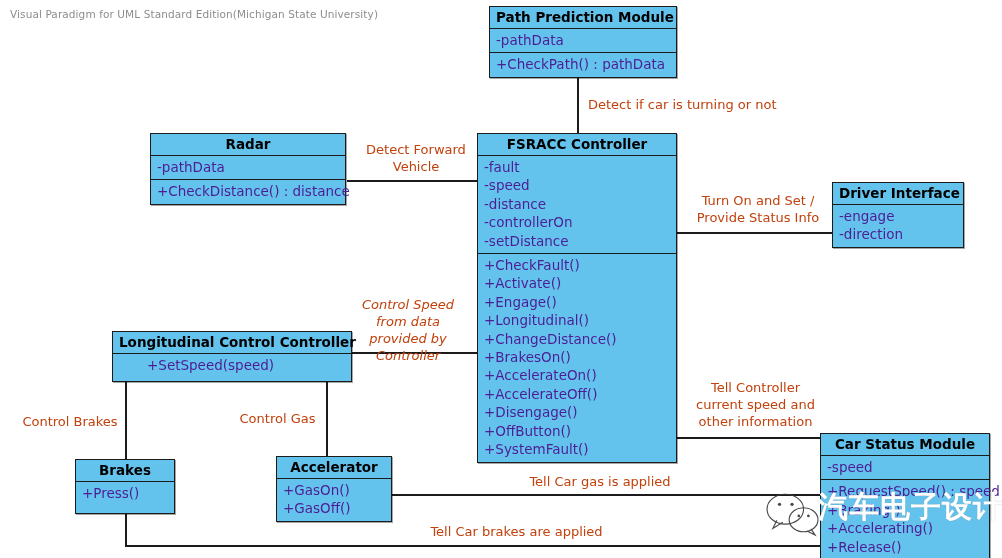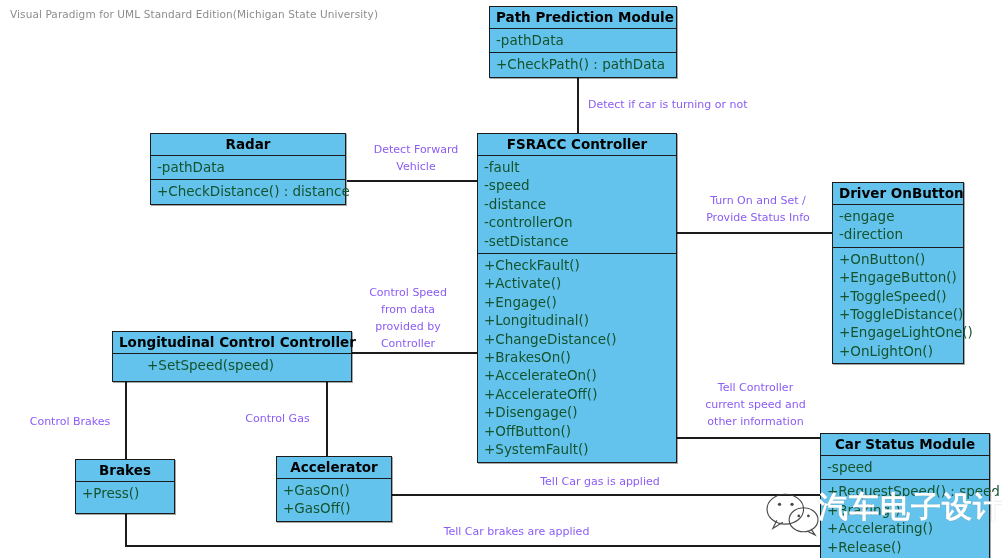--- a/index.html
+++ b/index.html
@@ -37,39 +37,39 @@
     background: #64c3ec;
     white-space: nowrap;
   }
   .uml-compartment {
     padding: 2px 4px 3px 4px;
     border-bottom: 1.6px solid #1b1b1b;
   }
   .uml-compartment:last-child { border-bottom: none; }
   .uml-row {
     font-size: 13.5px;
-    color: #14532d;
+    color: #4c1d95;
     line-height: 18.4px;
     white-space: nowrap;
     padding-left: 2px;
   }
 
   
   .edge {
     position: absolute;
     background: #1b1b1b;
   }
   .edge.h { height: 1.5px; }
   .edge.v { width: 1.5px; }
 
   
   .edge-label {
     position: absolute;
-    font-size: 11px;
-    color: #8b5cf6;
+    font-size: 13px;
+    color: #c2410c;
     line-height: 17px;
     text-align: center;
     white-space: pre-line;
   }
   .edge-label.left-align { text-align: left; }
 
   
   .wm-logo {
     position: absolute;
     left: 764px; top: 488px;
@@ -116,21 +116,21 @@
   <div class="edge h" style="left:125px; top:545px; width:696px;"></div>
 
   <div class="edge-label left-align" style="left:588px; top:96px; width:260px;">Detect if car is turning or not</div>
 
   <div class="edge-label" style="left:355px; top:141px; width:122px;">Detect Forward
 Vehicle</div>
 
   <div class="edge-label" style="left:684px; top:192px; width:148px;">Turn On and Set /
 Provide Status Info</div>
 
-  <div class="edge-label" style="left:347px; top:284px; width:122px;">Control Speed
+  <div class="edge-label" style="left:347px; top:296px; width:122px;font-style:italic;">Control Speed
 from data
 provided by
 Controller</div>
 
   <div class="edge-label" style="left:683px; top:379px; width:145px;">Tell Controller
 current speed and
 other information</div>
 
   <div class="edge-label" style="left:15px; top:413px; width:110px;">Control Brakes</div>
 
@@ -178,32 +178,24 @@
       <div class="uml-row">+BrakesOn()</div>
       <div class="uml-row">+AccelerateOn()</div>
       <div class="uml-row">+AccelerateOff()</div>
       <div class="uml-row">+Disengage()</div>
       <div class="uml-row">+OffButton()</div>
       <div class="uml-row">+SystemFault()</div>
     </div>
   </div>
 
   <div class="uml-class" style="left:832px; top:182px; width:132px;">
-    <div class="uml-title">Driver OnButton</div>
+    <div class="uml-title">Driver Interface</div>
     <div class="uml-compartment">
       <div class="uml-row">-engage</div>
       <div class="uml-row">-direction</div>
-    </div>
-    <div class="uml-compartment">
-      <div class="uml-row">+OnButton()</div>
-      <div class="uml-row">+EngageButton()</div>
-      <div class="uml-row">+ToggleSpeed()</div>
-      <div class="uml-row">+ToggleDistance()</div>
-      <div class="uml-row">+EngageLightOne()</div>
-      <div class="uml-row">+OnLightOn()</div>
     </div>
   </div>
 
   <div class="uml-class" style="left:112px; top:331px; width:240px;">
     <div class="uml-title">Longitudinal Control Controller</div>
     <div class="uml-compartment" style="min-height:27px;margin-left:28px;">
       <div class="uml-row">+SetSpeed(speed)</div>
     </div>
   </div>
 

